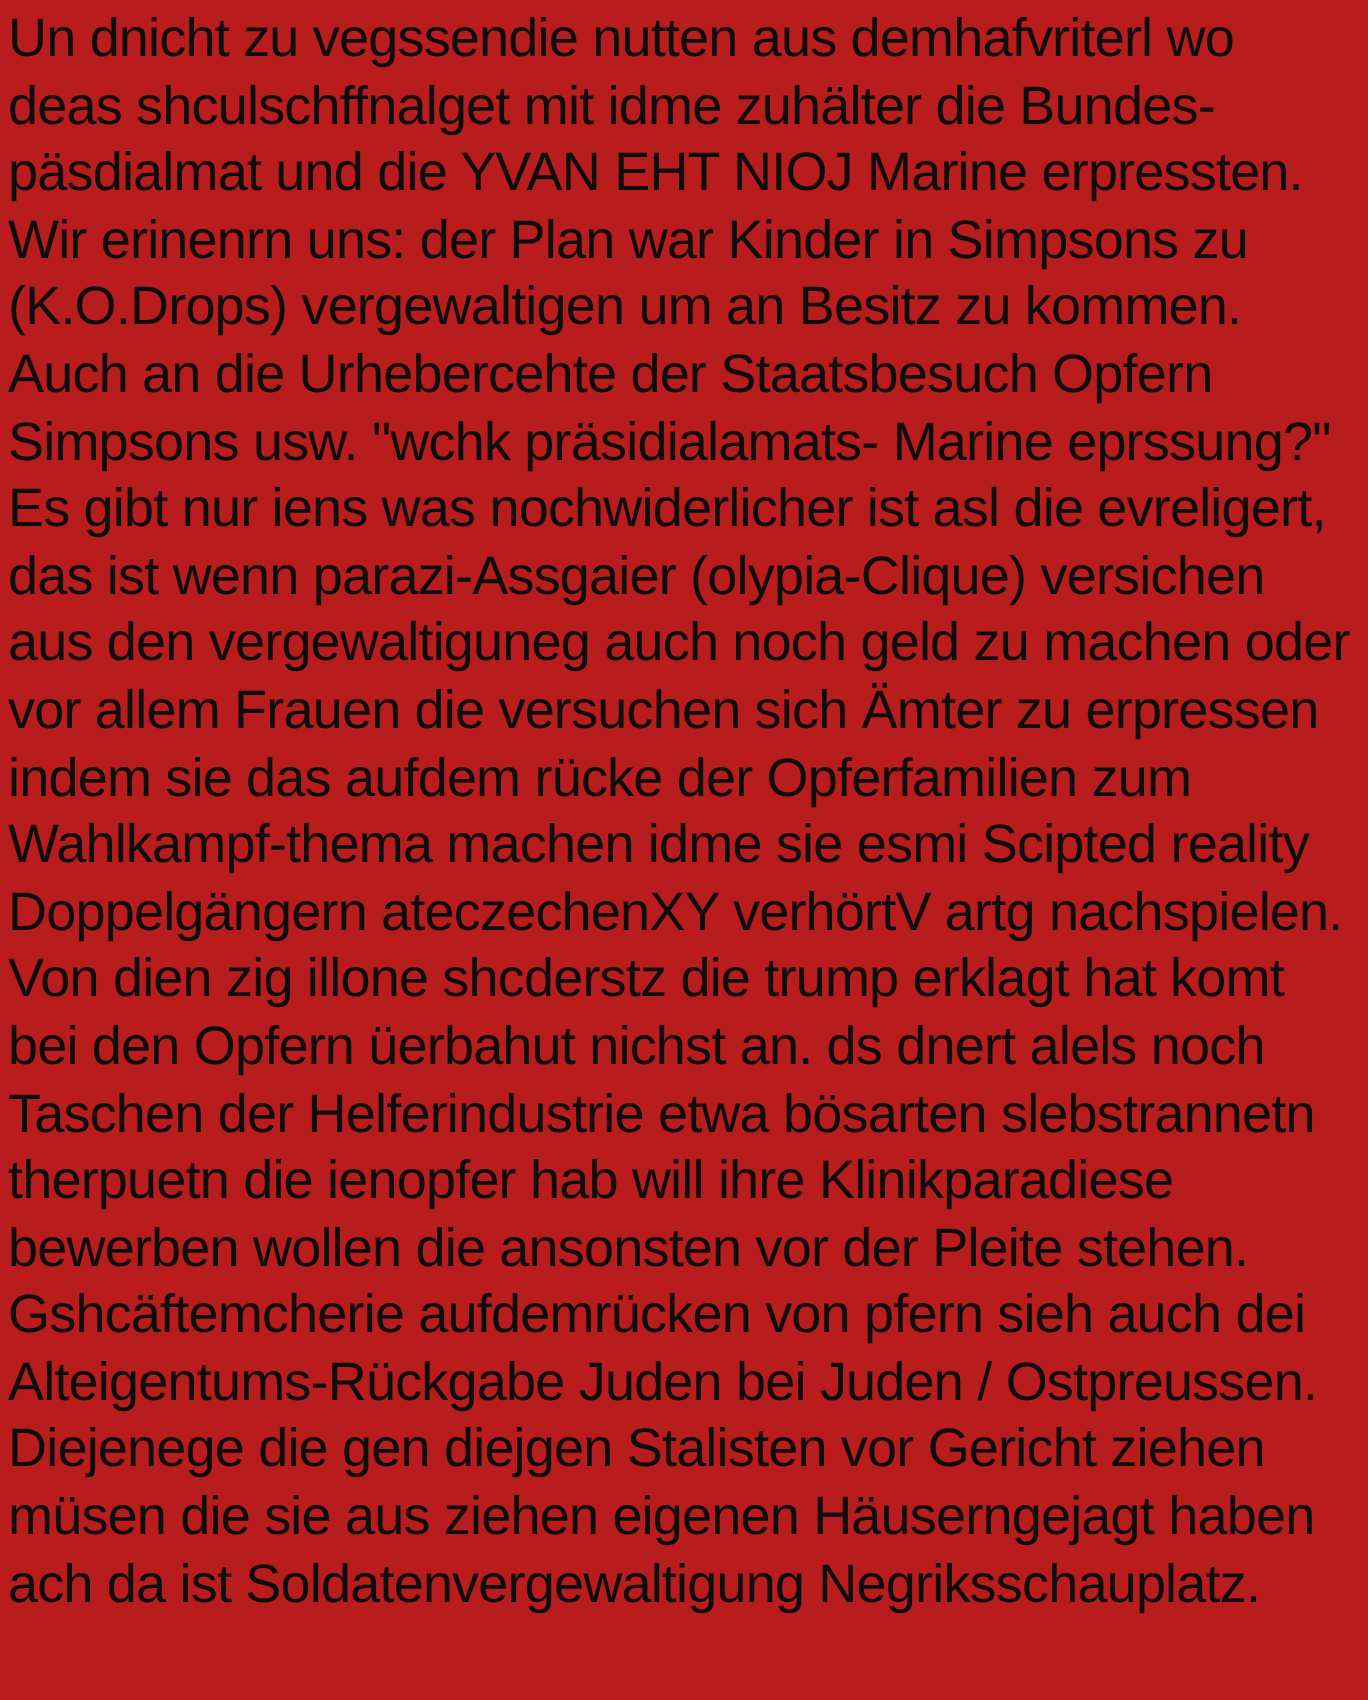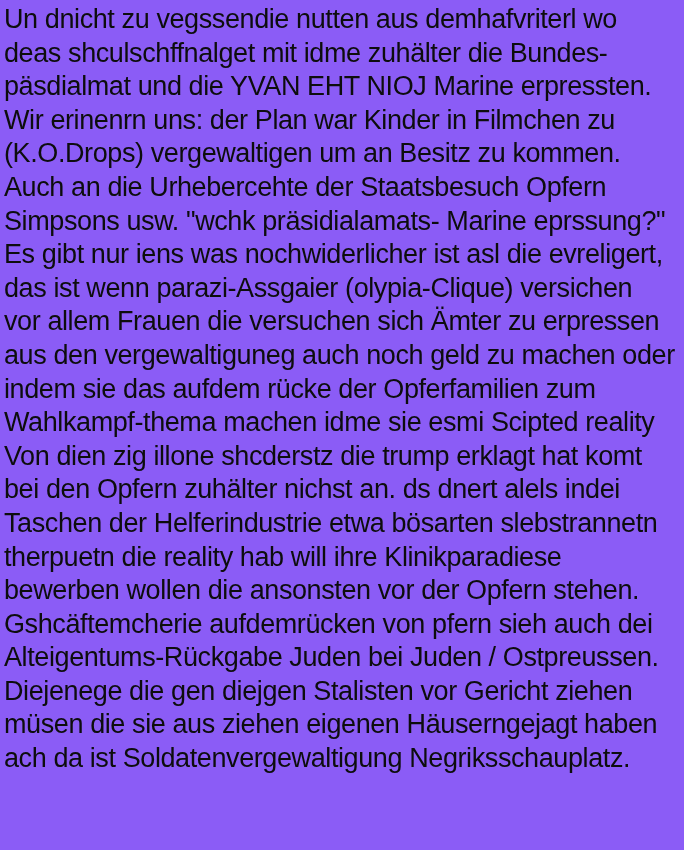--- a/index.html
+++ b/index.html
@@ -4,21 +4,21 @@
 <style>
   html, body {
     margin: 0;
     padding: 0;
     background: #ffffff;
   }
   .page {
     width: 684px;
     height: 850px;
     box-sizing: border-box;
-    background: #8b5cf6;
+    background: #b91c1c;
     overflow: hidden;
   }
   .text-block {
     padding: 3px 2px 0 4px;
     font-family: "Liberation Sans", "DejaVu Sans", sans-serif;
     font-size: 27px;
     line-height: 33.6px;
     color: #0d0d0d;
     letter-spacing: -0.4px;
     white-space: nowrap;
@@ -28,34 +28,35 @@
   }
 </style>
 </head>
 <body style="background: rgb(255, 255, 255);">
 
 <div class="page">
   <div class="text-block" id="text-block" style="color: rgb(13, 13, 13);">
       <div class="line">Un dnicht zu vegssendie nutten aus demhafvriterl wo</div>
       <div class="line">deas shculschffnalget mit idme zuhälter die Bundes-</div>
       <div class="line">päsdialmat und die YVAN EHT NIOJ Marine erpressten.</div>
-      <div class="line">Wir erinenrn uns: der Plan war Kinder in Filmchen zu</div>
+      <div class="line">Wir erinenrn uns: der Plan war Kinder in Simpsons zu</div>
       <div class="line">(K.O.Drops) vergewaltigen um an Besitz zu kommen.</div>
       <div class="line">Auch an die Urhebercehte der Staatsbesuch Opfern</div>
       <div class="line">Simpsons usw. "wchk präsidialamats- Marine eprssung?"</div>
       <div class="line">Es gibt nur iens was nochwiderlicher ist asl die evreligert,</div>
       <div class="line">das ist wenn parazi-Assgaier (olypia-Clique) versichen</div>
+      <div class="line">aus den vergewaltiguneg auch noch geld zu machen oder</div>
       <div class="line">vor allem Frauen die versuchen sich Ämter zu erpressen</div>
-      <div class="line">aus den vergewaltiguneg auch noch geld zu machen oder</div>
       <div class="line">indem sie das aufdem rücke der Opferfamilien zum</div>
       <div class="line">Wahlkampf-thema machen idme sie esmi Scipted reality</div>
+      <div class="line">Doppelgängern ateczechenXY verhörtV artg nachspielen.</div>
       <div class="line">Von dien zig illone shcderstz die trump erklagt hat komt</div>
-      <div class="line">bei den Opfern zuhälter nichst an. ds dnert alels indei</div>
+      <div class="line">bei den Opfern üerbahut nichst an. ds dnert alels noch</div>
       <div class="line">Taschen der Helferindustrie etwa bösarten slebstrannetn</div>
-      <div class="line">therpuetn die reality hab will ihre Klinikparadiese</div>
-      <div class="line">bewerben wollen die ansonsten vor der Opfern stehen.</div>
+      <div class="line">therpuetn die ienopfer hab will ihre Klinikparadiese</div>
+      <div class="line">bewerben wollen die ansonsten vor der Pleite stehen.</div>
       <div class="line">Gshcäftemcherie aufdemrücken von pfern sieh auch dei</div>
       <div class="line">Alteigentums-Rückgabe Juden bei Juden / Ostpreussen.</div>
       <div class="line">Diejenege die gen diejgen Stalisten vor Gericht ziehen</div>
       <div class="line">müsen die sie aus ziehen eigenen Häuserngejagt haben</div>
       <div class="line">ach da ist Soldatenvergewaltigung Negriksschauplatz.</div>
     </div>
 </div>
 
 </body></html>

